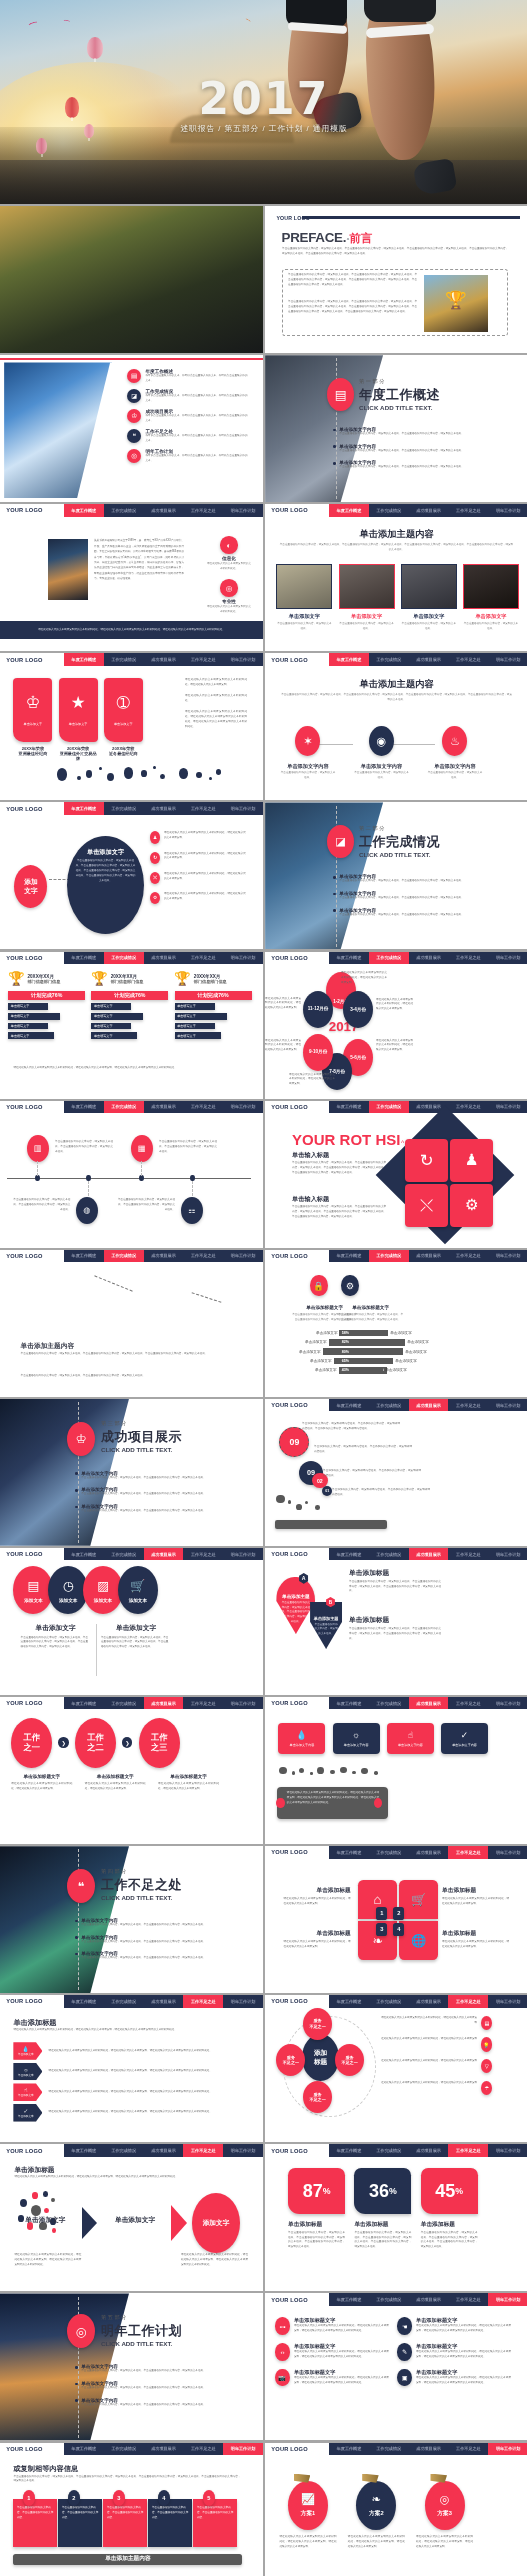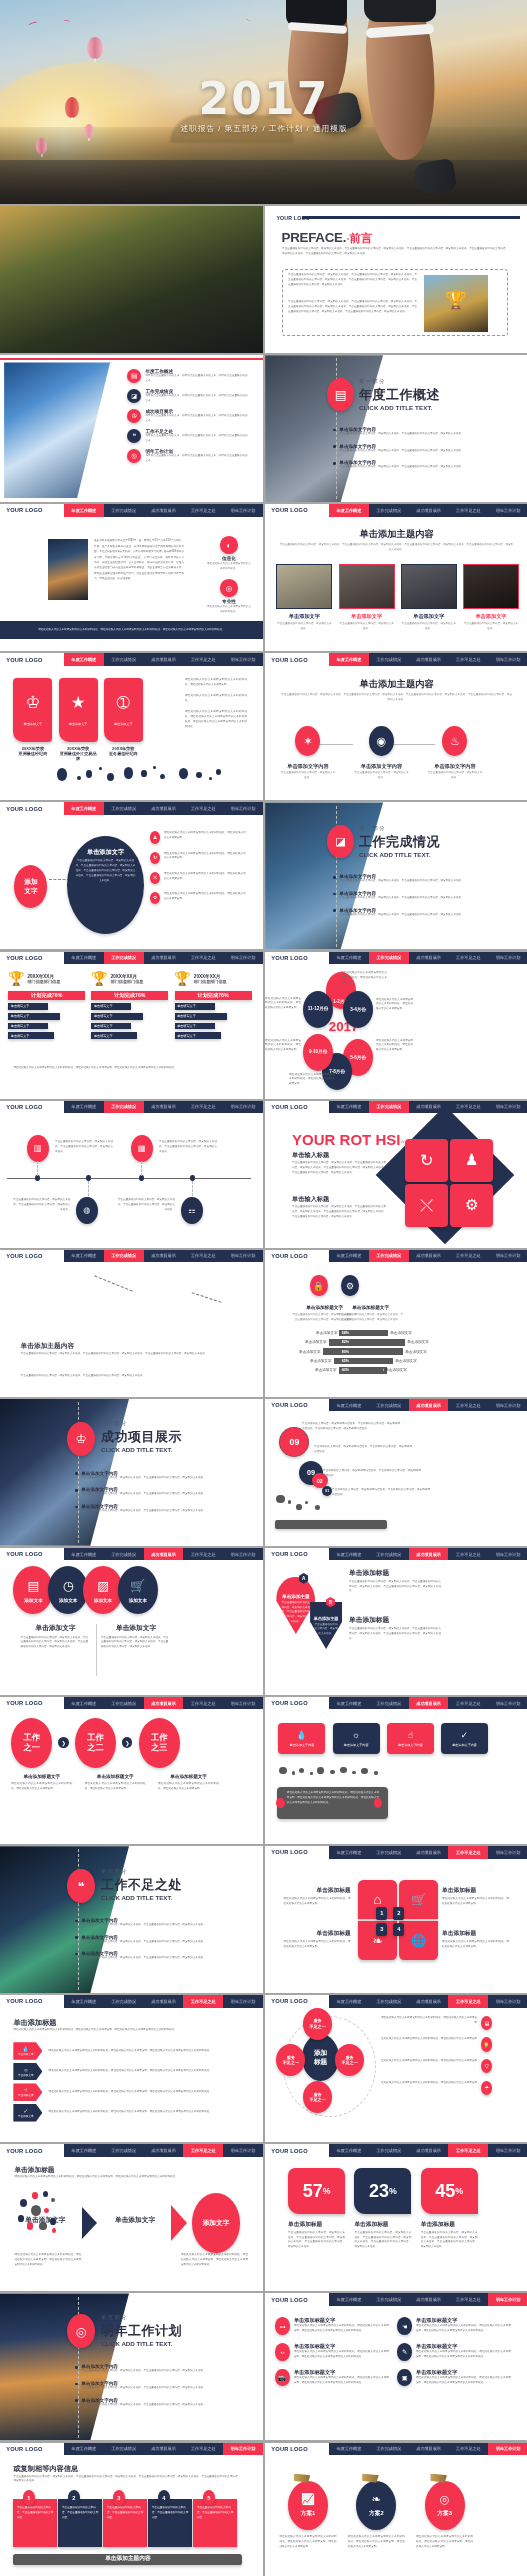--- a/index.html
+++ b/index.html
@@ -1104,29 +1104,29 @@
             <div class="it">年度工作概述</div>
         <div class="it">工作完成情况</div>
         <div class="it">成功项目展示</div>
         <div class="it on">工作不足之处</div>
         <div class="it">明年工作计划</div>
           </div>
       </div>
       <div style="position:absolute;left:23px;top:24px;display:flex;gap:9.3px">
         <div style="width:57px">
           <div class="bR shadow" style="height:46px;border-radius:7.2px 7.2px 0 11.3px;display:flex;align-items:center;justify-content:center;color:#fff;font-size:18px;font-weight:700">
-              <span>57</span>
+              <span>87</span>
               <span style="font-size:8.8px">%</span>
             </div>
           <div class="ttl" style="font-size:5.7px;margin-top:6.2px">单击添加标题</div>
           <div class="body-cn" style="margin-top:2.1px">单击这里修改填写你的文字内容，或复制的文本信息。单击这里修改填写你的文字内容，或复制的文本信息。单击这里修改填写你的文字内容，或复制的文本信息。</div>
         </div>
         <div style="width:57px">
           <div class="bN shadow" style="height:46px;border-radius:7.2px 7.2px 0 11.3px;display:flex;align-items:center;justify-content:center;color:#fff;font-size:18px;font-weight:700">
-              <span>23</span>
+              <span>36</span>
               <span style="font-size:8.8px">%</span>
             </div>
           <div class="ttl" style="font-size:5.7px;margin-top:6.2px">单击添加标题</div>
           <div class="body-cn" style="margin-top:2.1px">单击这里修改填写你的文字内容，或复制的文本信息。单击这里修改填写你的文字内容，或复制的文本信息。单击这里修改填写你的文字内容，或复制的文本信息。</div>
         </div>
         <div style="width:57px">
           <div class="bR shadow" style="height:46px;border-radius:7.2px 7.2px 0 11.3px;display:flex;align-items:center;justify-content:center;color:#fff;font-size:18px;font-weight:700">
               <span>45</span>
               <span style="font-size:8.8px">%</span>
             </div>

